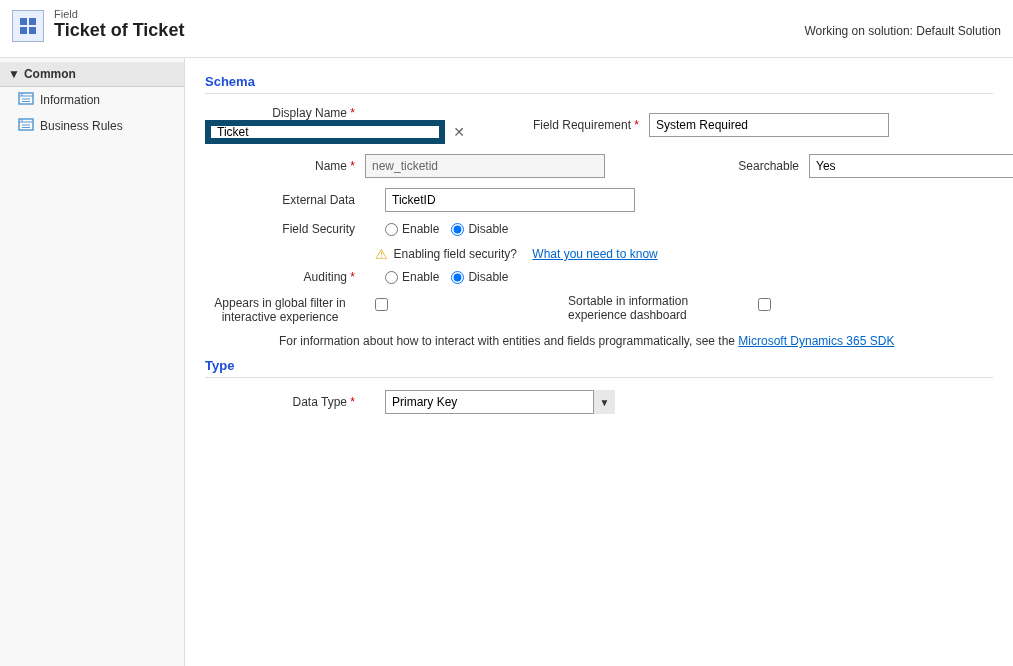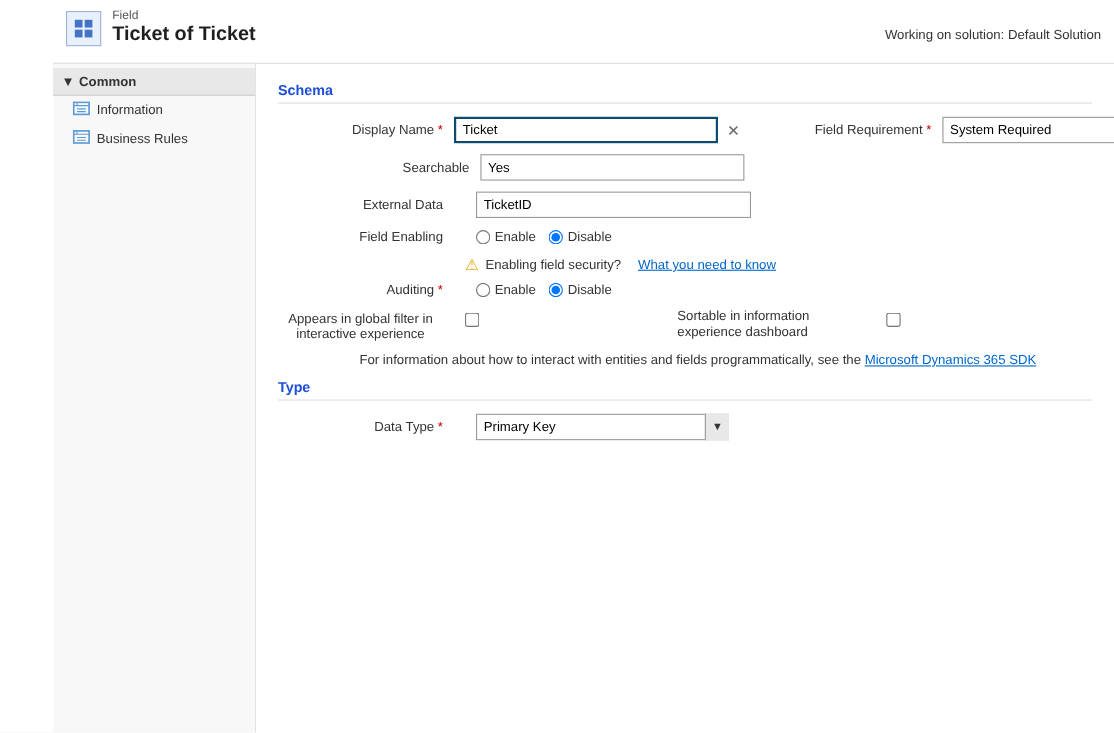--- a/index.html
+++ b/index.html
@@ -1,18 +1,18 @@
 <!DOCTYPE html>
 <html><head>
   <meta charset="utf-8">
   <style>
     * { box-sizing: border-box; margin: 0; padding: 0; }
     body { font-family: 'Segoe UI', Tahoma, Geneva, Verdana, sans-serif; font-size: 12px; background: #f0f0f0; color: #333; }
 
-    .app-wrapper { display: flex; flex-direction: column; height: 666px; width: 1013px; background: #fff; padding-left: 48px; }
+    .app-wrapper { display: flex; flex-direction: column; height: 666px; width: 1013px; background: #fff; }
 
     
     .top-bar { display: flex; justify-content: space-between; align-items: flex-start; padding: 8px 12px 4px 12px; background: #fff; border-bottom: 1px solid #ddd; min-height: 58px; }
     .top-bar-left { display: flex; align-items: flex-start; gap: 10px; }
     .top-bar-icon { width: 32px; height: 32px; background: #e8f0fe; border: 1px solid #a0b4d0; display: flex; align-items: center; justify-content: center; margin-top: 2px; }
     .top-bar-icon svg { width: 20px; height: 20px; }
     .top-bar-title { display: flex; flex-direction: column; }
     .top-bar-subtitle { font-size: 11px; color: #555; }
     .top-bar-main-title { font-size: 18px; font-weight: bold; color: #1f1f1f; }
     .top-bar-right { font-size: 12px; color: #333; align-self: center; }
@@ -41,21 +41,21 @@
 
     .form-row { display: flex; align-items: center; margin-bottom: 10px; gap: 20px; }
     .form-row-full { display: flex; align-items: flex-start; margin-bottom: 10px; }
 
     .form-label { width: 160px; font-size: 12px; color: #333; flex-shrink: 0; text-align: right; padding-right: 10px; }
     .required-star { color: #c00; }
 
     .form-control-wrapper { flex: 1; display: flex; align-items: center; gap: 4px; }
 
     .text-input { height: 24px; border: 1px solid #999; padding: 2px 6px; font-size: 12px; width: 240px; background: #fff; }
-    .text-input.highlight { border: 2px solid #0c4a6e; background: #fff; }
+    .text-input.highlight { border: 6px solid #0c4a6e; background: #fff; }
     .text-input.readonly { background: #f5f5f5; color: #666; }
 
     .clear-btn { width: 20px; height: 20px; background: none; border: none; cursor: pointer; font-size: 14px; color: #666; display: flex; align-items: center; justify-content: center; }
 
     .select-wrapper { position: relative; display: inline-block; }
     .form-select { height: 24px; border: 1px solid #999; padding: 2px 24px 2px 6px; font-size: 12px; width: 240px; appearance: none; background: #fff; cursor: pointer; }
     .select-arrow { position: absolute; right: 0; top: 0; width: 22px; height: 24px; background: #e8e8e8; border-left: 1px solid #999; display: flex; align-items: center; justify-content: center; pointer-events: none; font-size: 10px; }
 
     .radio-group { display: flex; align-items: center; gap: 12px; }
     .radio-label { display: flex; align-items: center; gap: 4px; cursor: pointer; font-size: 12px; }
@@ -130,21 +130,21 @@
     </div>
 
     <div class="content-area">
 
 
       <div class="form-content">
 
         <div class="section-header">Schema</div>
 
         <div class="form-row">
-          <div style="display:flex; align-items:center; gap:0;">
+          <div style="display:flex; gap:0;flex-direction:column;">
             <span class="form-label">
               <span>Display Name</span>&nbsp;<span class="required-star">*</span>
             </span>
             <div class="form-control-wrapper">
               <input type="text" class="text-input highlight" value="Ticket" style="">
               <button class="clear-btn">✕</button>
             </div>
           </div>
           <div style="display:flex; align-items:center; gap:0; margin-left:30px;">
             <span class="form-label" style="width:130px;">
@@ -156,41 +156,49 @@
                 <option>Business Required</option>
                 <option>Business Recommended</option>
                 <option>Optional</option>
               </select>
               
             </div>
           </div>
         </div>
 
         <div class="form-row">
+          <div style="display:flex; align-items:center;">
+            <span class="form-label">
+              <span>Name</span>&nbsp;<span class="required-star">*</span>
+            </span>
+            <div class="form-control-wrapper">
+              <input type="text" class="text-input readonly" value="new_ticketid" readonly="" style="">
+            </div>
+          </div>
           <div style="display:flex; align-items:center; margin-left:54px;">
             <span class="form-label" style="width:130px;">
               <span>Searchable</span>
             </span>
             <div class="select-wrapper">
               <select class="form-select">
                 <option>Yes</option>
                 <option>No</option>
               </select>
               
             </div>
           </div>
         </div>
 
         <div class="form-row">
           <span class="form-label">External Data</span>
           <input type="text" class="text-input" value="TicketID" style="width: 250px;">
         </div>
 
         <div class="form-row">
-          <span class="form-label">Field Enabling</span>
+          <span class="form-label">Field Security</span>
           <div class="radio-group">
             <label class="radio-label">
               <input type="radio" name="field_security" style="">
               <span>Enable</span>
             </label>
             <label class="radio-label">
               <input type="radio" name="field_security" checked="" style="">
               <span>Disable</span>
             </label>
           </div>

